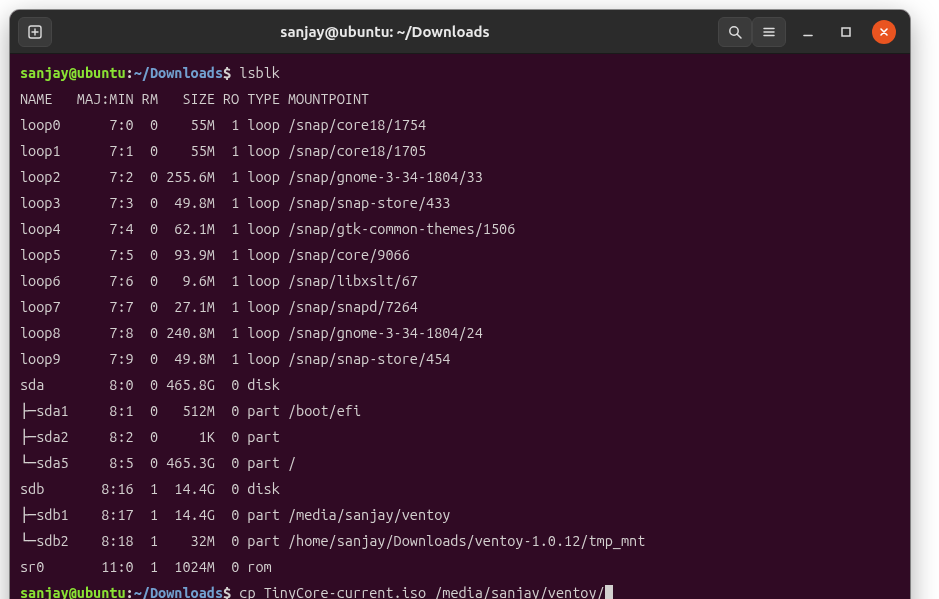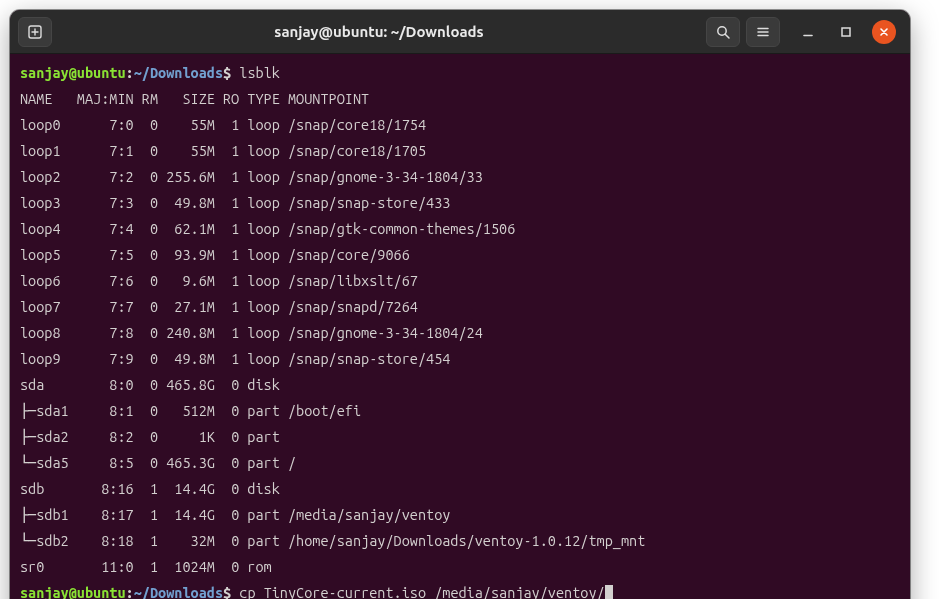--- a/index.html
+++ b/index.html
@@ -17,21 +17,20 @@
     border-radius: 10px;
     overflow: hidden;
     box-shadow: 0 8px 28px rgba(0,0,0,.35), 0 0 0 1px rgba(0,0,0,.4);
   }
   .titlebar {
     height: 44px;
     background: #2b2b2b;
     display: flex;
     align-items: center;
     padding: 0 8px;
-    gap: 6px;
     border-bottom: 1px solid #1a1a1a;
   }
   .tb-btn {
     width: 34px; height: 30px;
     border-radius: 6px;
     background: #3a3a3a;
     display: flex; align-items: center; justify-content: center;
     color: #ddd;
     border: 1px solid #454545;
   }

